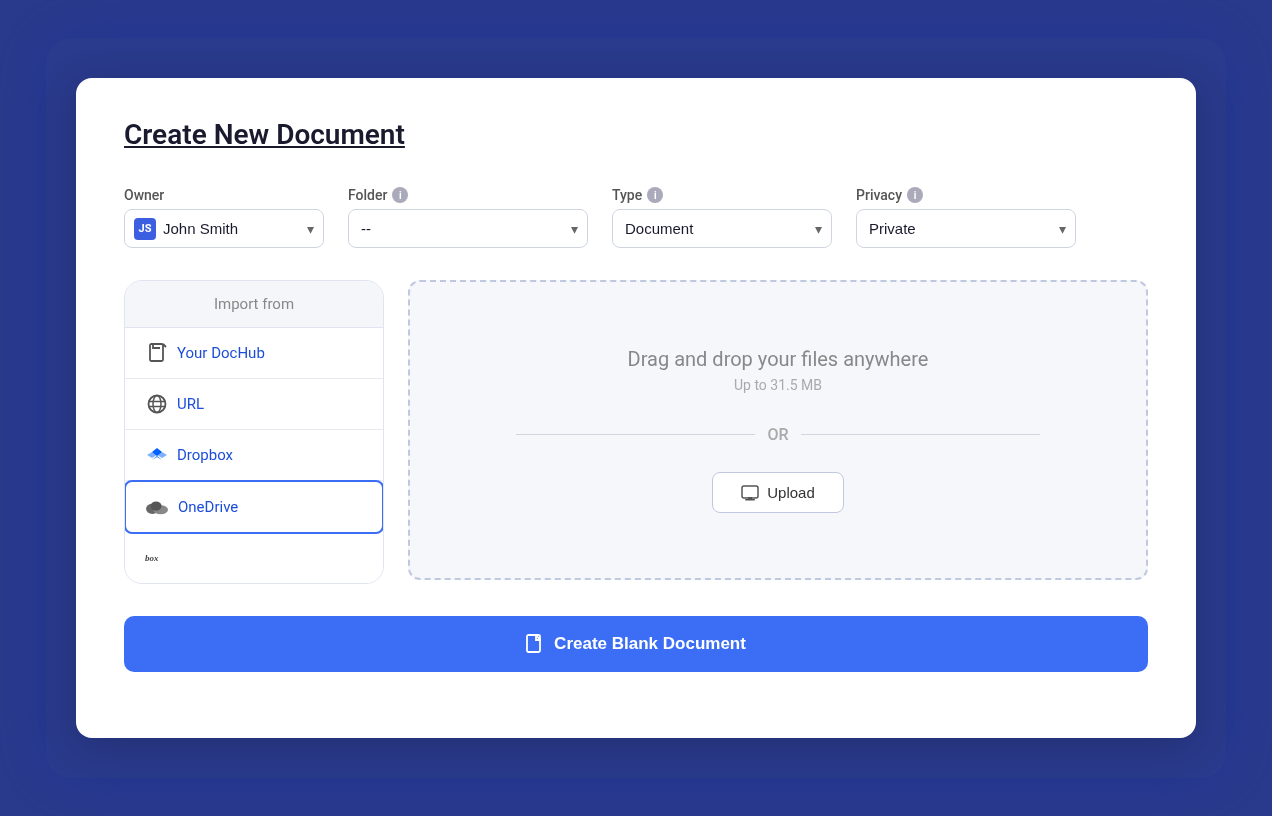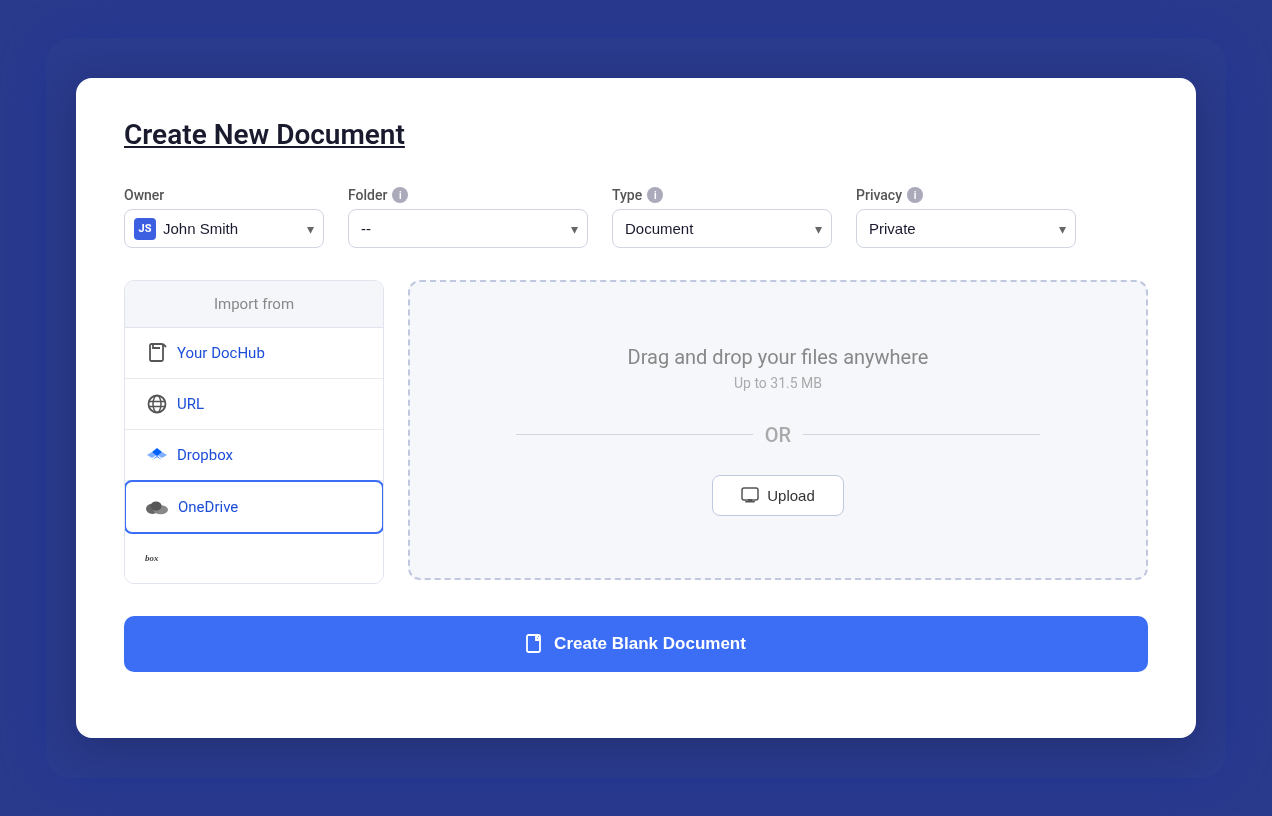--- a/index.html
+++ b/index.html
@@ -133,21 +133,21 @@
 
     .content-row {
       display: flex;
       gap: 24px;
       align-items: flex-start;
     }
 
     
     .import-panel {
       border: 1.5px solid #e0e4ef;
-      border-radius: 10px;
+      border-radius: 18px;
       overflow: hidden;
       width: 260px;
       flex-shrink: 0;
       background: #fff;
     }
 
     .import-header {
       background: #f5f6fa;
       padding: 14px 16px;
       font-size: 15px;
@@ -227,21 +227,21 @@
       margin-bottom: 28px;
     }
 
     .or-line {
       flex: 1;
       height: 1px;
       background: #d0d5e0;
     }
 
     .or-text {
-      font-size: 20px;
+      font-size: 16px;
       color: #aaa;
       font-weight: 500;
     }
 
     .upload-btn {
       border: 1.5px solid #c0c8df;
       border-radius: 8px;
       background: #fff;
       padding: 11px 28px;
       font-size: 15px;

